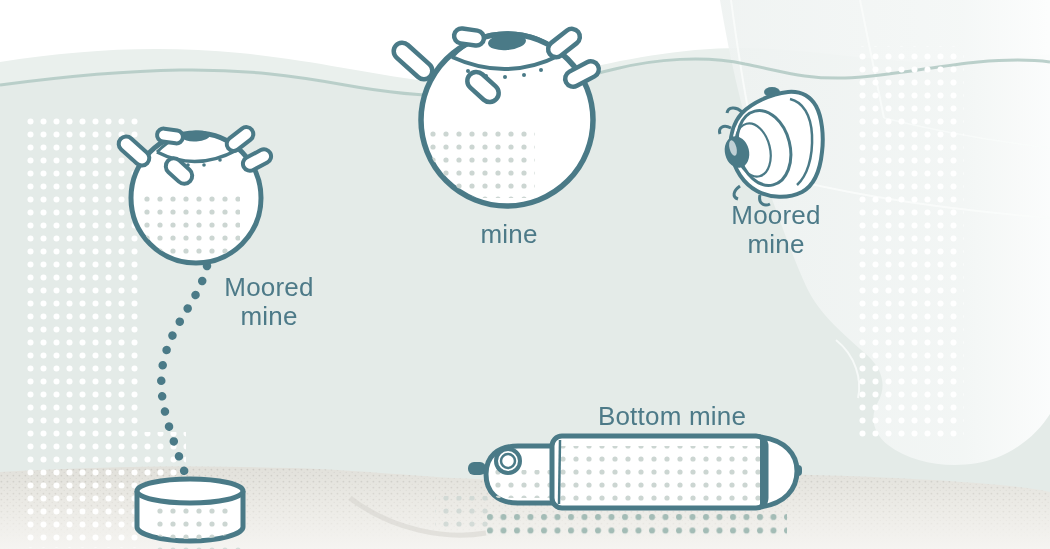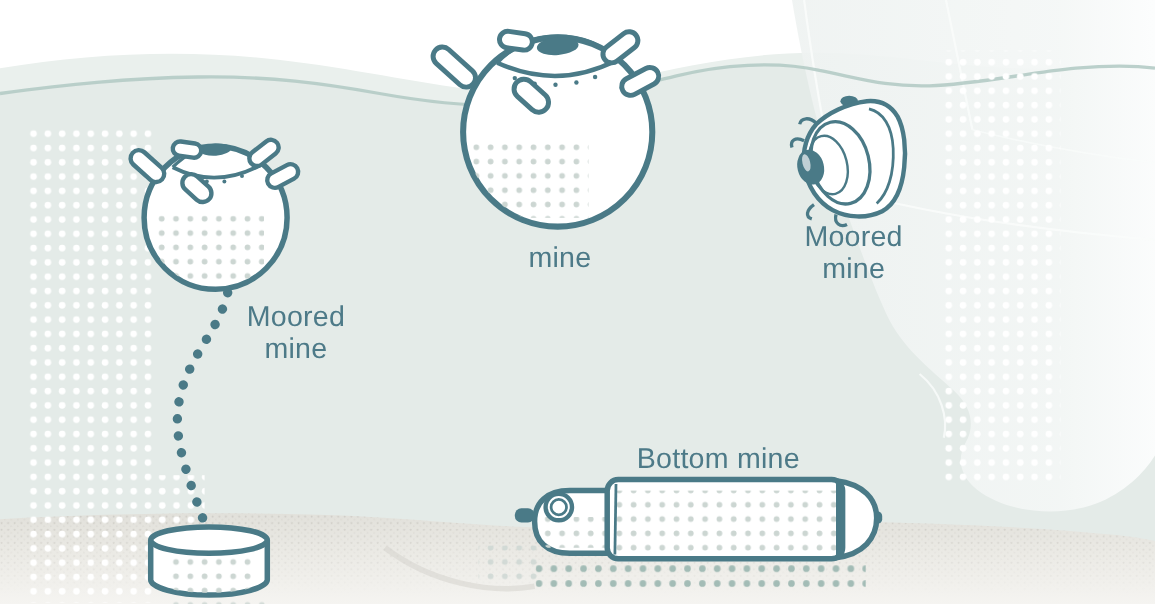--- a/index.html
+++ b/index.html
@@ -199,16 +199,16 @@
     <span>Moored</span>
     <span>mine</span>
   </div>
   <div class="mine-label" style="left:509px;top:220px">
     <span>mine</span>
   </div>
   <div class="mine-label" style="left:776px;top:201px">
     <span>Moored</span>
     <span>mine</span>
   </div>
-  <div class="mine-label" style="left:653px;top:402px">
+  <div class="mine-label" style="left:672px;top:402px">
     <span>Bottom mine</span>
   </div>
 </div>
 
 </body></html>

